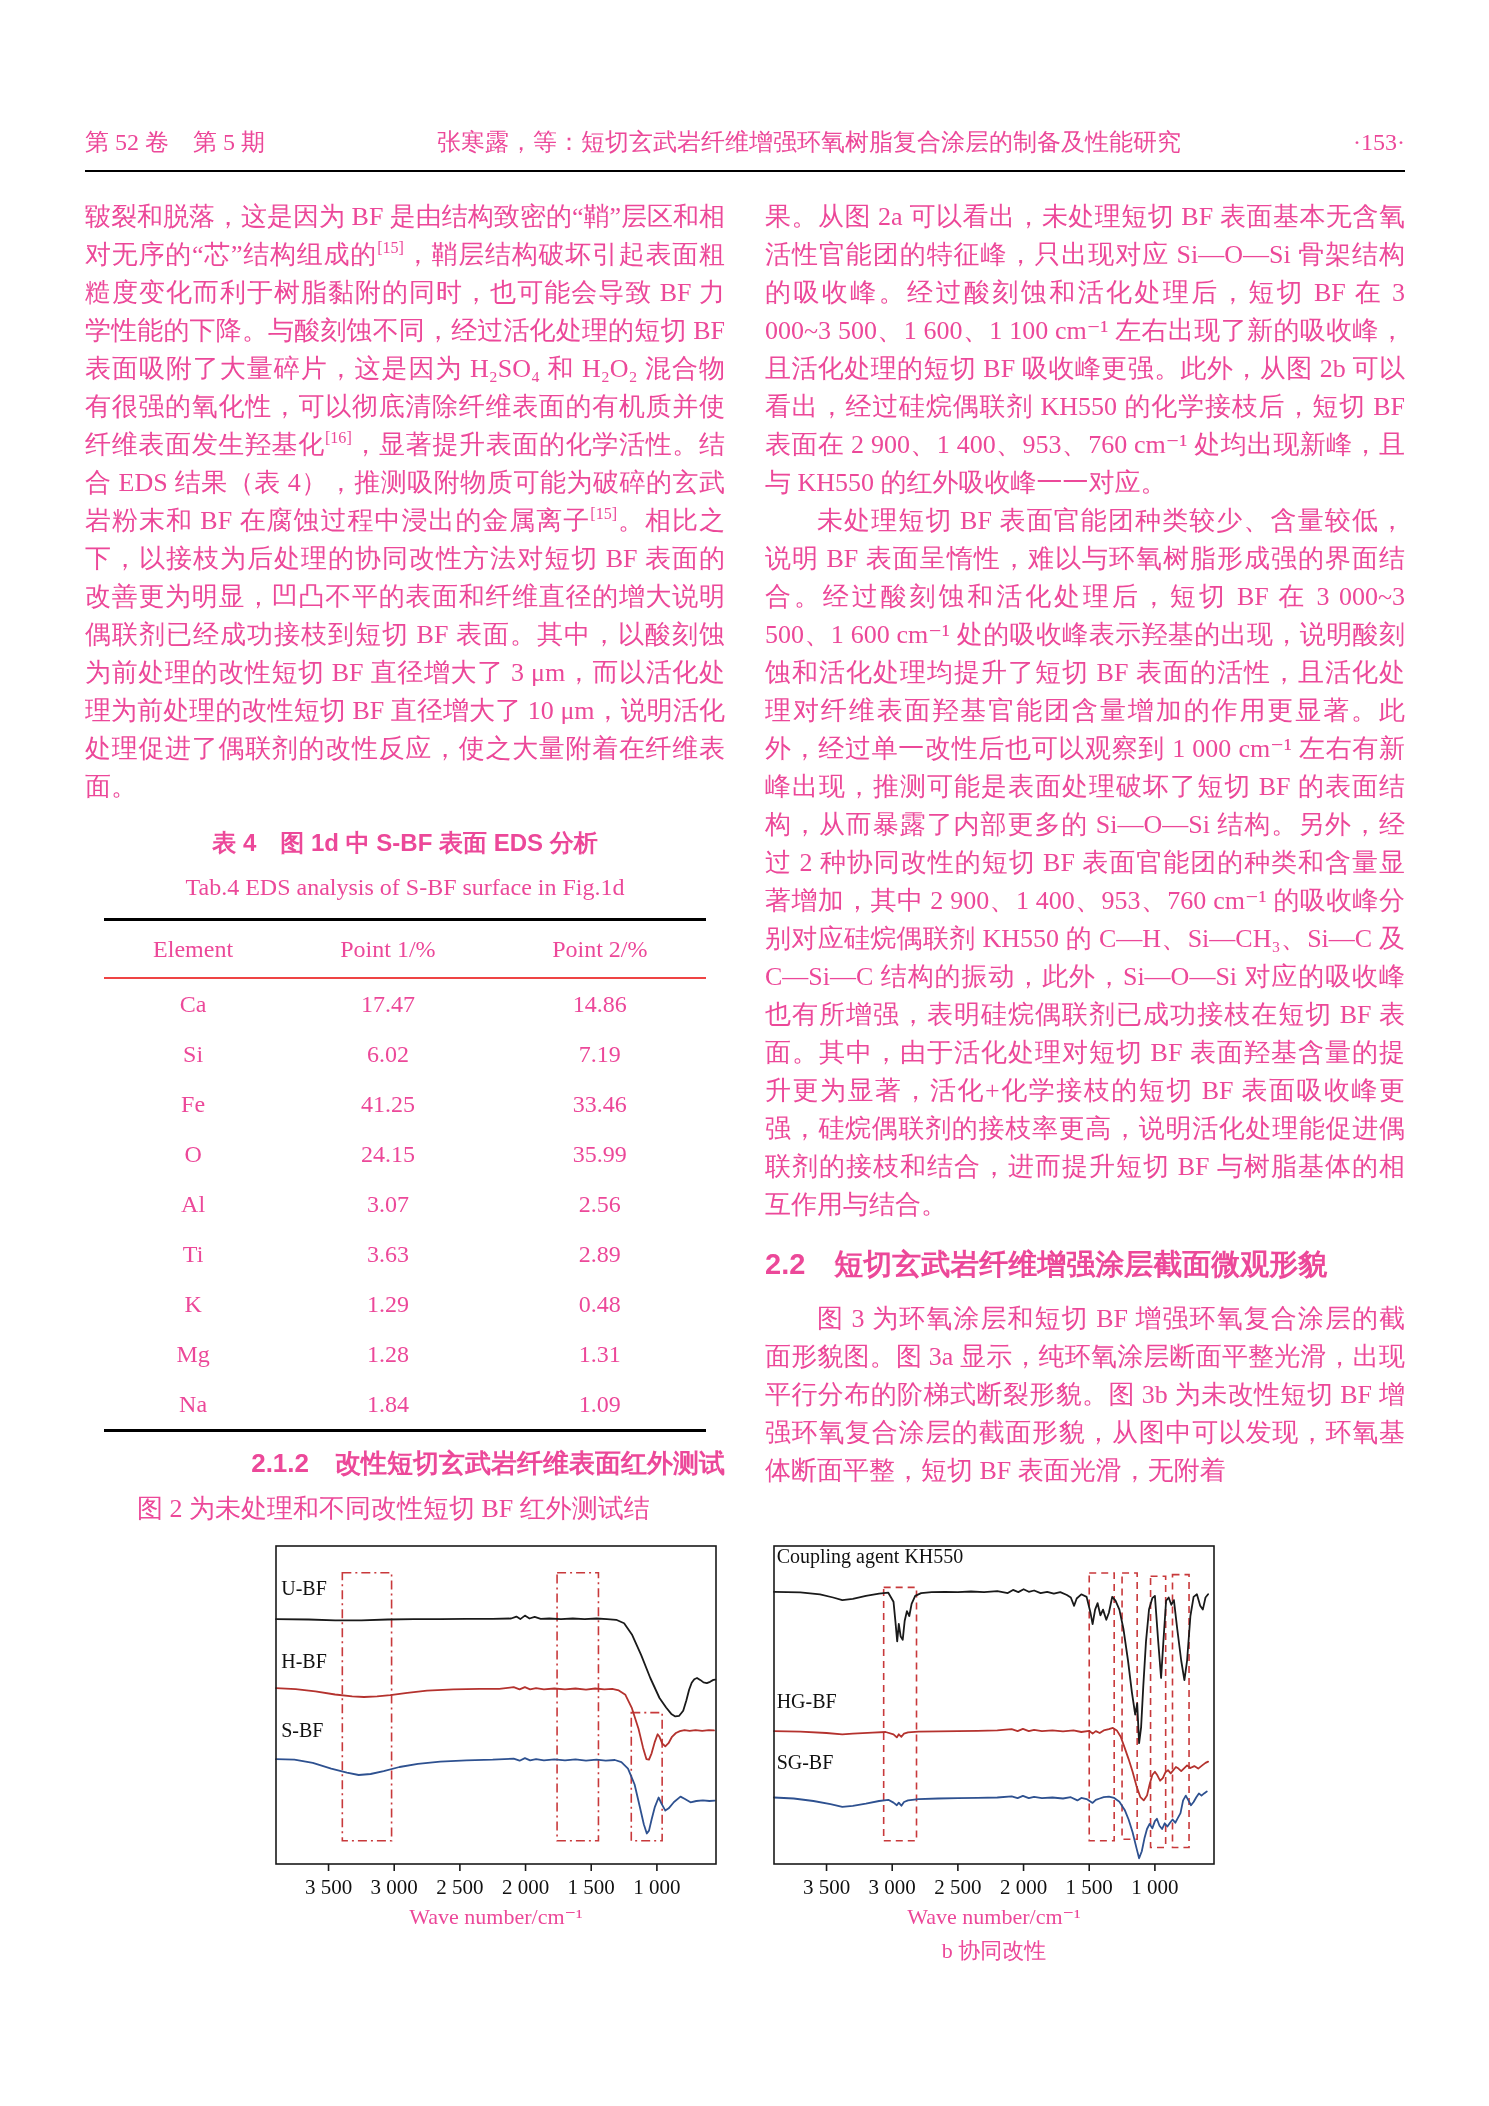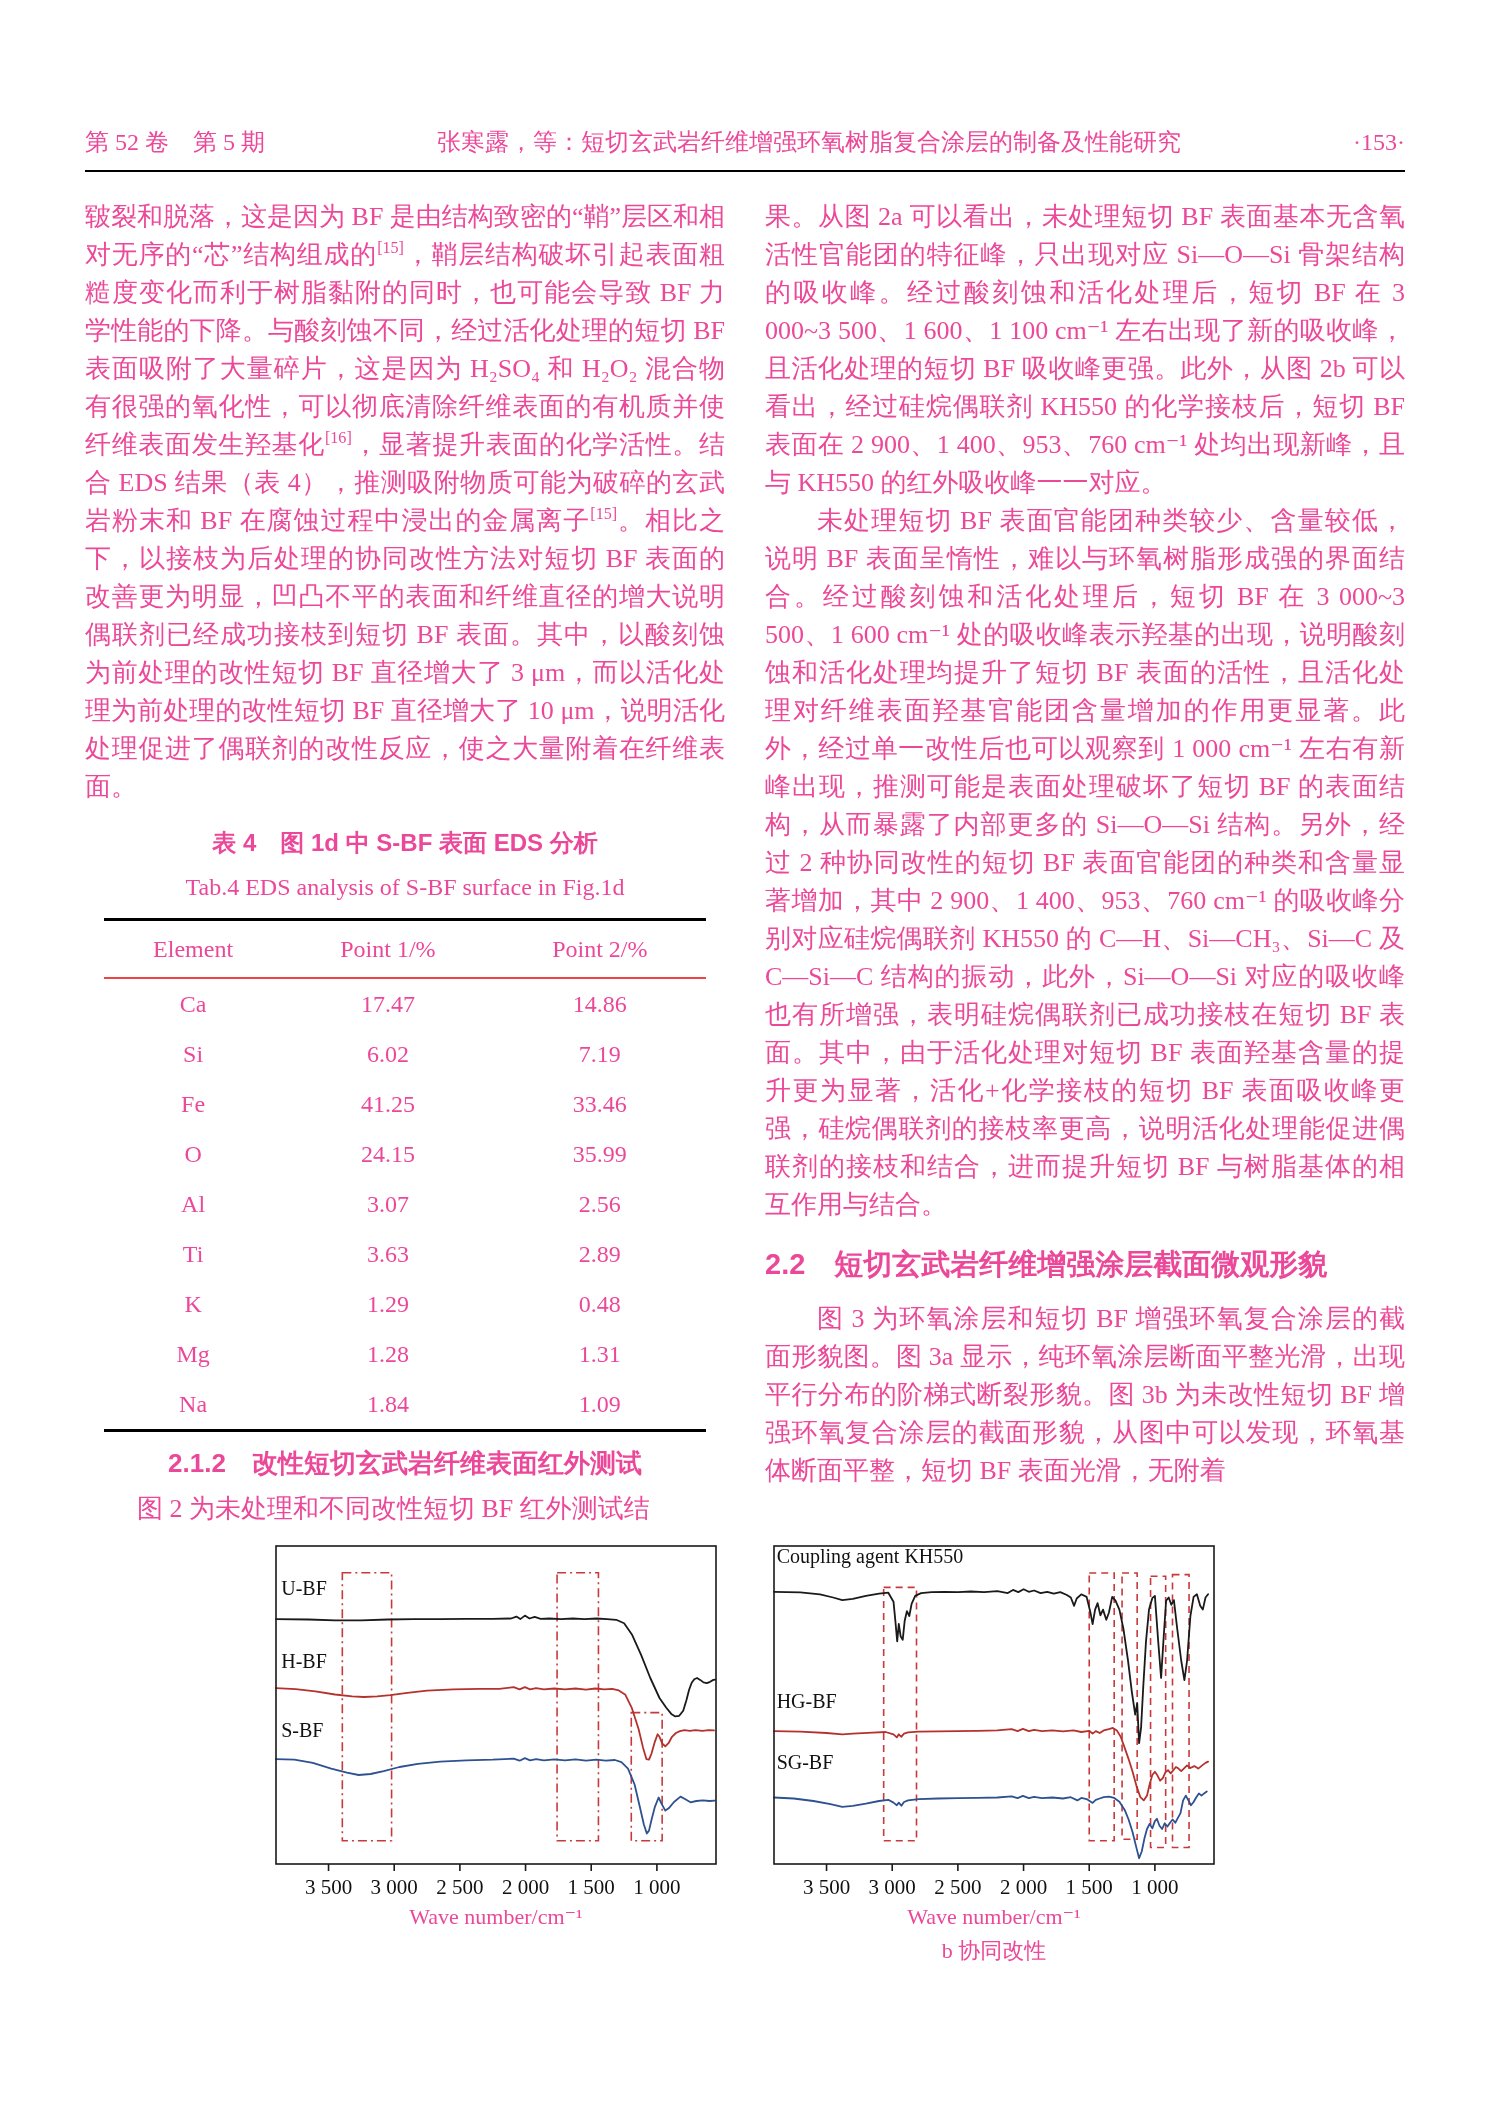--- a/index.html
+++ b/index.html
@@ -11,21 +11,21 @@
   }
   .header{display:flex;justify-content:space-between;align-items:baseline;font-size:24px;}
   .header .hc{flex:1;text-align:center;}
   .rule{border-bottom:2px solid #000;margin-top:12px;}
   .columns{display:flex;gap:40px;margin-top:26px;}
   .col{width:640px;font-size:26px;line-height:38px;text-align:justify;}
   .col p{margin:0;text-indent:2em;}
   .col p.noindent{text-indent:0;}
   sup,sub{font-size:0.62em;line-height:0;}
   h3.sec{font-family:"Liberation Sans","DejaVu Sans",sans-serif;font-weight:bold;
-    font-size:26px;margin:8px 0 8px;text-align:center;text-indent:0;}
+    font-size:26px;margin:8px 0 8px;text-align:right;text-indent:0;}
   h2.sec{font-family:"Liberation Sans","DejaVu Sans",sans-serif;font-weight:bold;
     font-size:29px;margin:20px 0 16px;text-align:left;text-indent:0;line-height:40px;}
   .tbl{margin:18px 0 12px;}
   .tbl-title-cn{font-family:"Liberation Sans","DejaVu Sans",sans-serif;font-weight:bold;
     font-size:24px;text-align:center;}
   .tbl-title-en{font-weight:normal;font-size:24px;text-align:center;margin-top:6px;}
   table.eds{width:94%;margin:12px auto 0;border-collapse:collapse;font-size:24px;
     border-top:3px solid #000;border-bottom:3px solid #000;}
   table.eds th{border-bottom:2px solid #ef4444;font-weight:normal;padding:9px 0;text-align:center;}
   table.eds td{text-align:center;padding:6px 0;}

